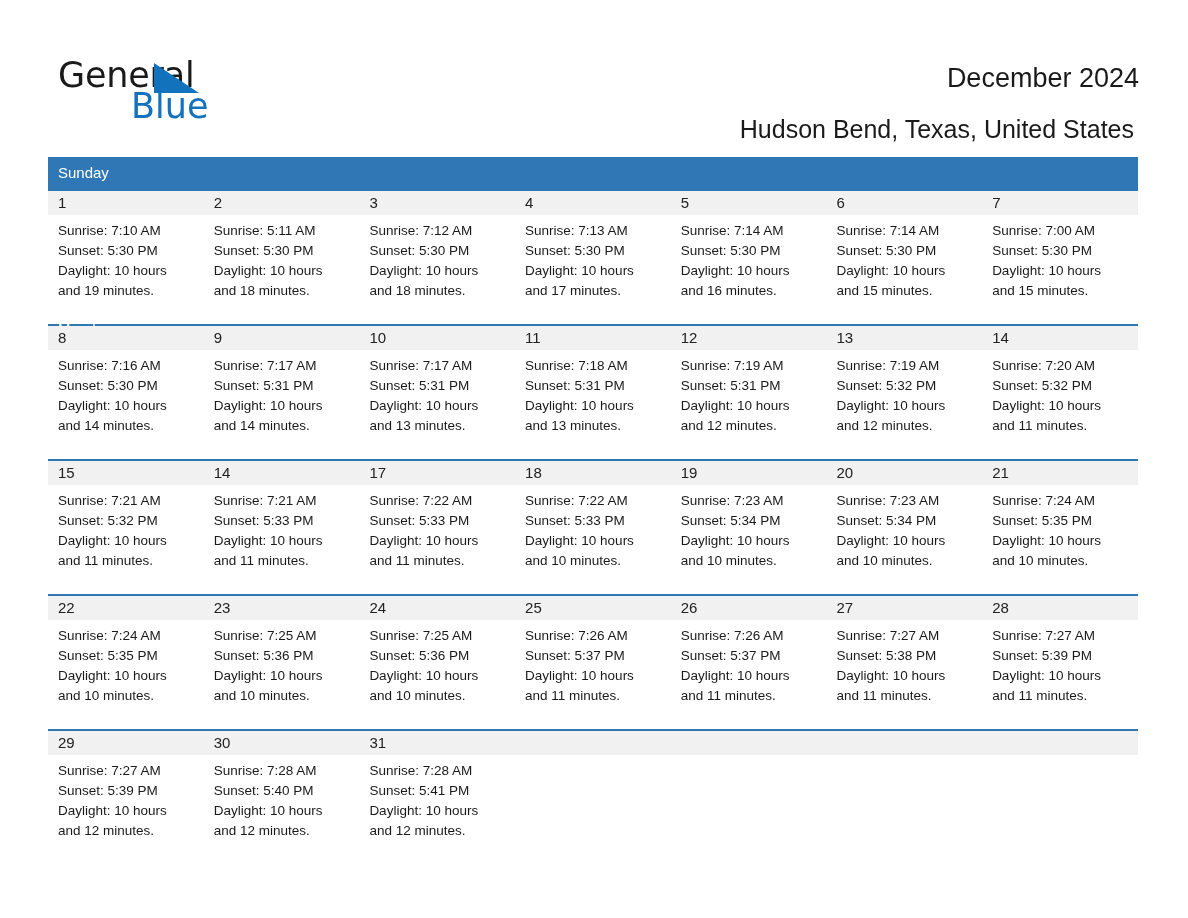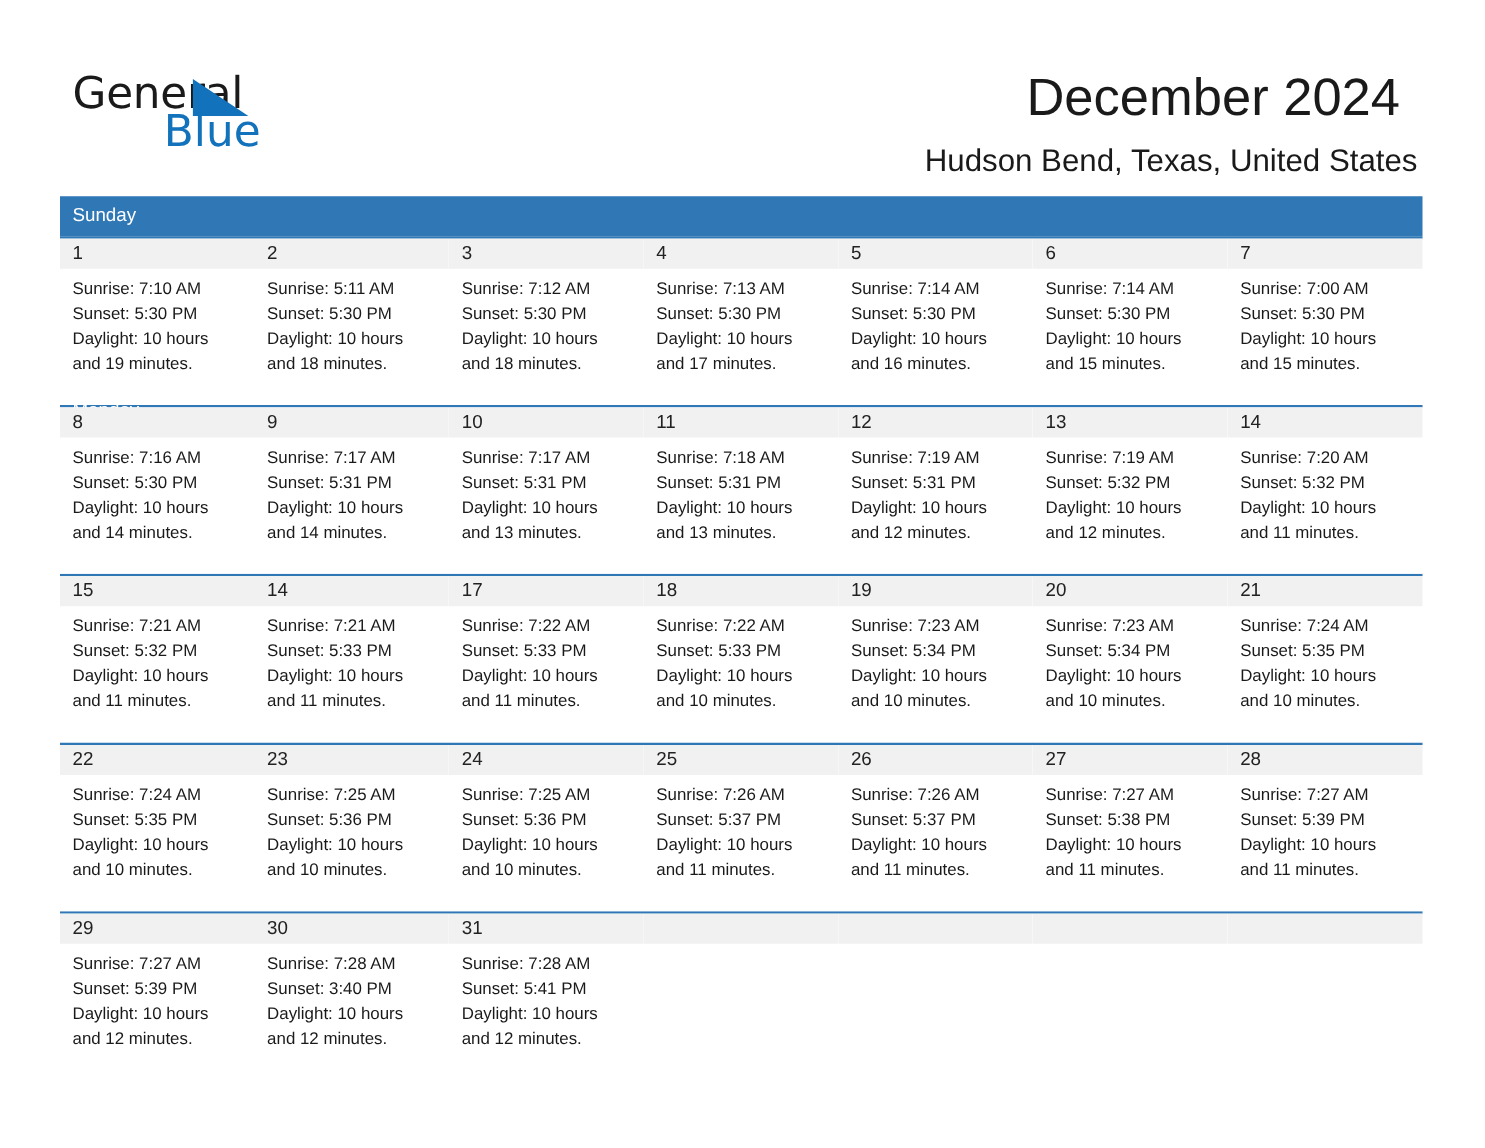--- a/index.html
+++ b/index.html
@@ -55,23 +55,23 @@
     left: 73px;
     top: 31px;
     font-size: 35px;
     line-height: 40px;
     color: #1272bb;
     font-family: "DejaVu Sans", sans-serif;
     font-weight: 400;
   }
   .title-month {
     position: absolute;
-    right: 68px;
+    right: 49px;
     top: 52px;
-    font-size: 42px;
+    font-size: 27px;
     line-height: 52px;
     color: #1a1a1a;
     font-weight: 400;
     text-align: right;
     white-space: nowrap;
     font-family: "Liberation Sans", sans-serif;
   }
   .title-location {
     position: absolute;
     right: 54px;
@@ -445,21 +445,21 @@
           <div>Sunrise: 7:27 AM</div>
           <div>Sunset: 5:39 PM</div>
           <div>Daylight: 10 hours</div>
           <div>and 12 minutes.</div>
         </div>
       </div>
       <div class="daycell">
         <div class="datebar">30</div>
         <div class="info">
           <div>Sunrise: 7:28 AM</div>
-          <div>Sunset: 3:40 PM</div>
+          <div>Sunset: 5:40 PM</div>
           <div>Daylight: 10 hours</div>
           <div>and 12 minutes.</div>
         </div>
       </div>
       <div class="daycell">
         <div class="datebar">31</div>
         <div class="info">
           <div>Sunrise: 7:28 AM</div>
           <div>Sunset: 5:41 PM</div>
           <div>Daylight: 10 hours</div>

